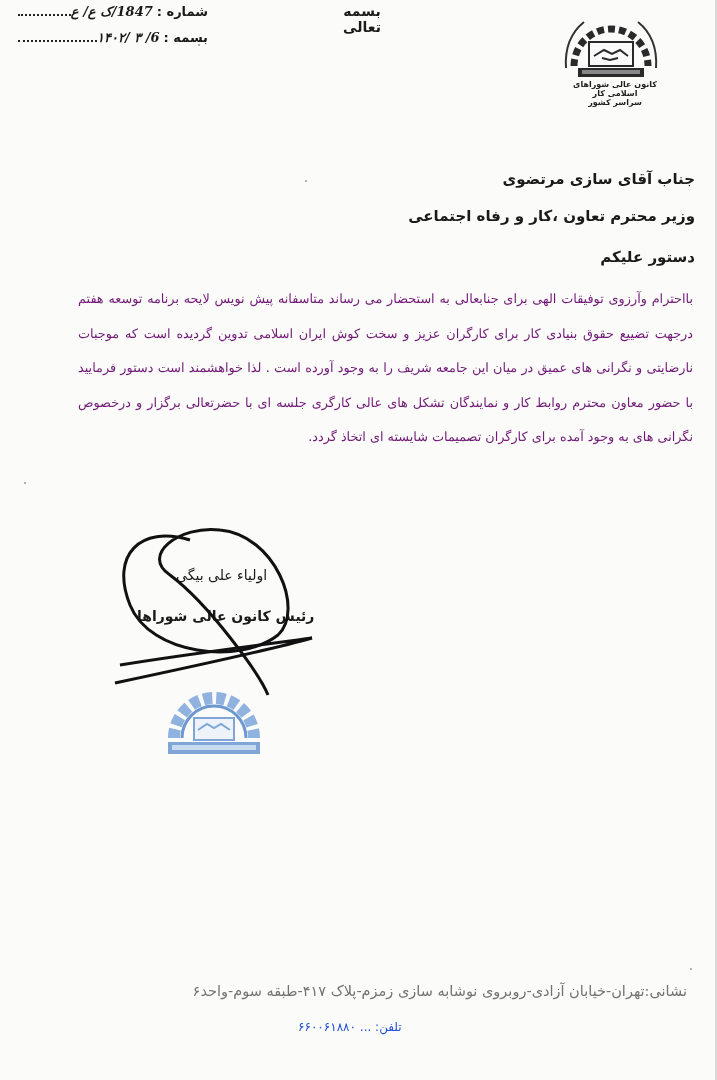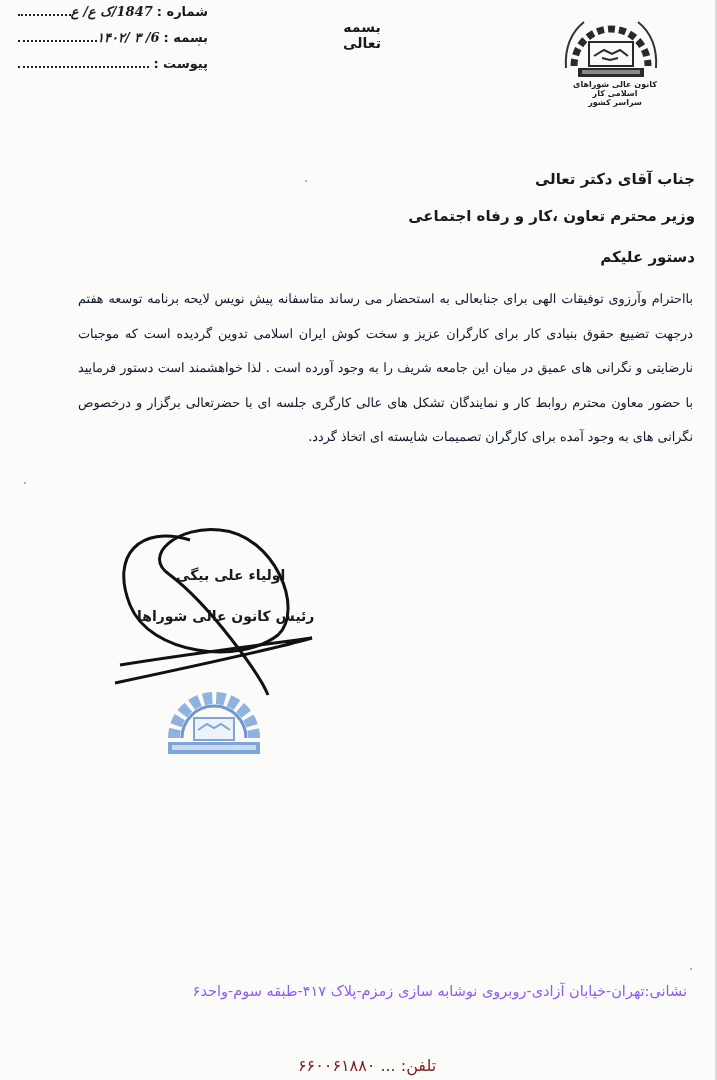--- a/index.html
+++ b/index.html
@@ -8,66 +8,61 @@
   .page { position: absolute; left: 0; top: 0; width: 717px; height: 1080px; background: #fbfbfa; }
   .rborder { position: absolute; right: 0; top: 0; width: 2px; height: 1080px; background: #d8d8d8; }
 
   
   .meta { position: absolute; left: 18px; top: 4px; width: 190px; direction: rtl; }
   .meta-row { display: flex; flex-direction: row; align-items: baseline; height: 26px; font-size: 13px; font-weight: bold; }
   .meta-label { white-space: nowrap; margin-left: 4px; }
   .meta-val { font-family: "DejaVu Serif", serif; font-size: 13px; letter-spacing: 1px; white-space: nowrap; font-style: italic; }
   .meta-dots { flex: 1; border-bottom: 2px dotted #222; height: 10px; margin-bottom: 2px; }
 
-  .basmala { position: absolute; left: 322px; top: 19px; width: 80px; text-align: center; font-size: 14px; font-weight: bold; direction: rtl; }
+  .basmala { position: absolute; left: 322px; top: 3px; width: 80px; text-align: center; font-size: 14px; font-weight: bold; direction: rtl; }
 
   
   .logo { position: absolute; left: 556px; top: 8px; width: 110px; height: 100px; }
   .logo-caption { position: absolute; left: 560px; top: 80px; width: 110px; text-align: center; font-size: 8px; font-weight: bold; direction: rtl; line-height: 9px; color: #222; }
 
   
   .addr { position: absolute; right: 22px; direction: rtl; font-weight: bold; font-size: 15px; white-space: nowrap; }
   .addr1 { top: 170px; }
   .addr2 { top: 207px; }
   .addr3 { top: 248px; }
 
   
-  .body { position: absolute; left: 78px; right: 24px; top: 282px; direction: rtl; text-align: justify; text-align-last: right; font-family: "DejaVu Serif", serif; font-size: 12.8px; line-height: 34.6px; color: #0f172a; }
+  .body { position: absolute; left: 78px; right: 24px; top: 282px; direction: rtl; text-align: justify; text-align-last: right; font-family: "DejaVu Serif", serif; font-size: 12.8px; line-height: 34.6px; color: #701a75; }
 
   
-  .sig-name { position: absolute; left: 176px; top: 567px; font-size: 14px; font-weight: bold; direction: rtl; white-space: nowrap; }
+  .sig-name { position: absolute; left: 176px; top: 567px; font-size: 14px; font-weight: normal; direction: rtl; white-space: nowrap; }
   .sig-title { position: absolute; left: 137px; top: 608px; font-size: 14px; font-weight: bold; direction: rtl; white-space: nowrap; }
   .sig-scribble { position: absolute; left: 100px; top: 515px; width: 260px; height: 200px; pointer-events: none; }
   .stamp { position: absolute; left: 160px; top: 676px; width: 108px; height: 88px; }
 
   
-  .footer-addr { position: absolute; right: 30px; top: 983px; direction: rtl; font-size: 14.5px; white-space: nowrap; color: #8b5cf6; }
-  .footer-phone { position: absolute; left: 298px; top: 1056px; direction: rtl; font-size: 16px; white-space: nowrap; color: #7f1d1d; }
+  .footer-addr { position: absolute; right: 30px; top: 983px; direction: rtl; font-size: 14.5px; white-space: nowrap; color: #737373; }
+  .footer-phone { position: absolute; left: 298px; top: 1020px; direction: rtl; font-size: 12px; white-space: nowrap; color: #1d4ed8; }
   .speck { position: absolute; width: 2px; height: 2px; background: #999; border-radius: 1px; }
 </style>
 </head>
 <body>
 
 <div class="page">
   <div class="rborder"></div>
 
   <div class="meta">
     <div class="meta-row">
       <span class="meta-label">شماره :</span>
       <span class="meta-val">1847/ک ع/ ع</span>
       <span class="meta-dots"></span>
     </div>
     <div class="meta-row">
       <span class="meta-label">بسمه :</span>
       <span class="meta-val">6/ ۳ /۱۴۰۲</span>
-      <span class="meta-dots"></span>
-    </div>
-    <div class="meta-row">
-      <span class="meta-label">پیوست :</span>
-      <span class="meta-val"></span>
       <span class="meta-dots"></span>
     </div>
   </div>
 
   <div class="basmala">بسمه تعالی</div>
 
   <svg class="logo" viewBox="0 0 110 100">
     <g fill="none" stroke="#2a2a2a" stroke-width="2.5">
       <path d="M18 58 A37 37 0 1 1 92 58" stroke-width="7" stroke-dasharray="7 4"></path>
     </g>
@@ -76,21 +71,21 @@
     <rect x="33" y="34" width="44" height="24" fill="#fafafa" stroke="#2a2a2a" stroke-width="2"></rect>
     <path d="M38 48 L48 42 L56 46 L64 42 L72 48 M46 50 L54 52 L62 50" stroke="#2a2a2a" stroke-width="2" fill="none"></path>
     <rect x="22" y="60" width="66" height="9" fill="#2a2a2a"></rect>
     <rect x="26" y="62" width="58" height="4" fill="#888"></rect>
   </svg>
   <div class="logo-caption">
     <div>کانون عالی شوراهای اسلامی کار</div>
     <div>سراسر کشور</div>
   </div>
 
-  <div class="addr addr1">جناب آقای دکتر تعالی</div>
+  <div class="addr addr1">جناب آقای سازی مرتضوی</div>
   <div class="addr addr2">وزیر محترم تعاون ،کار و رفاه اجتماعی</div>
   <div class="addr addr3">دستور علیکم</div>
 
   <div class="body">بااحترام وآرزوی توفیقات الهی برای جنابعالی به استحضار می رساند متاسفانه پیش نویس لایحه برنامه توسعه هفتم درجهت تضییع حقوق بنیادی کار برای کارگران عزیز و سخت کوش ایران اسلامی تدوین گردیده است که موجبات نارضایتی و نگرانی های عمیق در میان این جامعه شریف را به وجود آورده است . لذا خواهشمند است دستور فرمایید با حضور معاون محترم روابط کار و نمایندگان تشکل های عالی کارگری جلسه ای با حضرتعالی برگزار و درخصوص نگرانی های به وجود آمده برای کارگران تصمیمات شایسته ای اتخاذ گردد.</div>
 
   <div class="sig-name">اولیاء علی بیگی</div>
   <div class="sig-title">رئیس کانون عالی شوراها</div>
 
   <svg class="stamp" viewBox="0 0 108 88">
     <path d="M14 62 A40 40 0 1 1 94 62" fill="none" stroke="#8fb2de" stroke-width="12" stroke-dasharray="9 4"></path>

